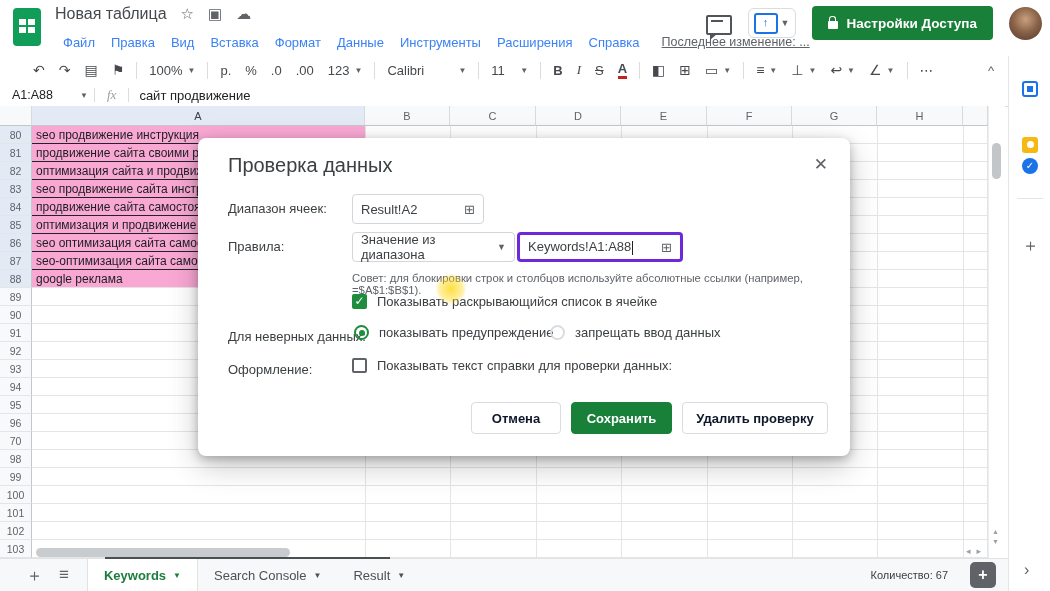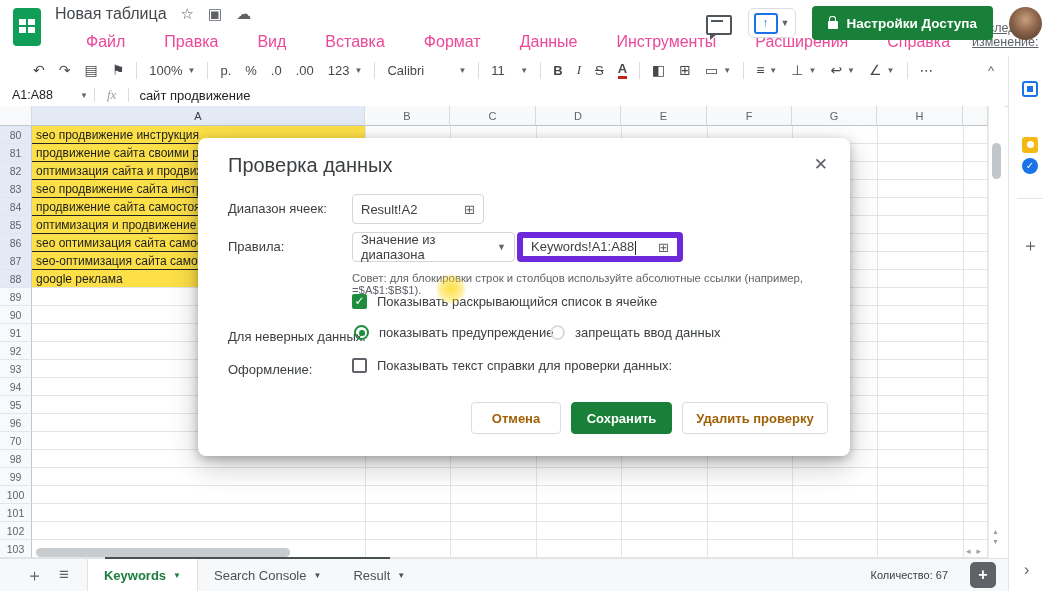--- a/index.html
+++ b/index.html
@@ -12,21 +12,21 @@
   .logo{left:13px;top:8px;width:28px;height:38px;background:#0f9d58;border-radius:4px;}
   .logo:before{content:"";position:absolute;left:6px;top:11px;width:16px;height:14px;
     background:
       linear-gradient(#0f9d58,#0f9d58) 0 6px/16px 2px no-repeat,
       linear-gradient(#0f9d58,#0f9d58) 7px 0/2px 14px no-repeat,#fff;}
   .titleblock{left:55px;top:5px;}
   .title-row{display:flex;align-items:flex-start;gap:14px;height:24px;}
   .doc-title{font-size:16px;color:#45494d;}
   .t-ico{font-size:15px;color:#5f6368;}
   .menu-row{display:flex;align-items:center;height:22px;margin-top:2px;}
-  .menu-item{font-size:16px;color:#ec4899;padding:2px 8px;border-radius:3px;cursor:pointer;margin-left:23px;}
+  .menu-item{font-size:13px;color:#3b82f6;padding:2px 8px;border-radius:3px;cursor:pointer;}
   .menu-item:first-child{padding-left:0;}
   .last-edit{font-size:12.5px;color:#5f6368;text-decoration:underline;margin-left:14px;}
   .topbar-right{right:8px;top:6px;display:flex;align-items:center;gap:16px;}
   .comment-ic{width:22px;height:16px;border:2px solid #50555a;border-radius:2px;position:relative;margin-top:4px;}
   .comment-ic:after{content:"";position:absolute;left:2px;bottom:-7px;width:0;height:0;
     border-left:7px solid #50555a;border-bottom:6px solid transparent;}
   .comment-ic i{position:absolute;left:3px;top:3px;width:12px;height:2px;background:#50555a;}
   .present{width:46px;height:28px;border:1px solid #dadce0;border-radius:6px;display:flex;align-items:center;justify-content:center;gap:3px;background:#fff;}
   .present .box{width:20px;height:17px;border:2px solid #1a73e8;border-radius:3px;color:#1a73e8;
     font-size:11px;line-height:15px;text-align:center;font-weight:bold;}
@@ -65,56 +65,56 @@
   .gh{box-sizing:border-box;border-right:1px solid #d8dadc;border-bottom:1px solid #c4c7ca;background:#f8f9fa;
       font-size:11px;color:#5f6368;display:flex;align-items:center;justify-content:center;}
   .gh.sel{background:#e4eaf5;color:#3c4043;}
   .rowswrap{position:absolute;top:20px;left:0;right:0;bottom:0;}
   .row{display:flex;height:18px;box-sizing:border-box;}
   .rn{width:32px;box-sizing:border-box;background:#f8f9fa;border-right:1px solid #c4c7ca;border-bottom:1px solid #e3e5e6;
       font-size:10.5px;color:#5f6368;display:flex;align-items:center;justify-content:center;flex:none;}
   .rn.sel{background:#e4eaf5;}
   .ca{width:333px;box-sizing:border-box;border-bottom:1px solid #e3e5e6;font-size:12px;color:#1c1e21;
       line-height:16px;padding:1px 0 0 4px;white-space:nowrap;overflow:hidden;flex:none;}
-  .ca.sel{background:#fde047;}
+  .ca.sel{background:#f9a8d4;}
   .ca.dark{border-bottom:1.6px solid #212327;}
   .rfill{flex:1;border-bottom:1px solid #e3e5e6;}
   .vl{position:absolute;top:20px;bottom:0;width:1px;background:#e3e5e6;}
 
   
   .vscroll{left:988px;top:106px;width:16px;height:452px;background:#fff;border-left:1px solid #ebedee;}
   .vthumb{left:992px;top:143px;width:9px;height:36px;background:#c3c6c9;border-radius:5px;}
   .varrow{left:992px;font-size:7px;color:#9aa0a6;}
   .hthumb{left:36px;top:548px;width:254px;height:9px;background:#c9cccf;border-radius:5px;}
   .harrows{left:966px;top:546px;font-size:9px;color:#9aa0a6;letter-spacing:6px;}
 
   
   .dialog{left:198px;top:138px;width:652px;height:318px;background:#fff;border-radius:8px;
     box-shadow:0 3px 10px rgba(0,0,0,.25),0 10px 30px rgba(0,0,0,.22);z-index:20;}
   .dlg-title{left:30px;top:16px;font-size:20px;color:#3c4043;}
   .dlg-close{right:22px;top:16px;font-size:17px;color:#5f6368;cursor:pointer;}
   .dlg-label{left:30px;font-size:13px;color:#3c4043;}
   .fieldbox{box-sizing:border-box;height:30px;border:1px solid #d2d5d9;border-radius:4px;background:#fff;
     display:flex;align-items:center;font-size:13px;color:#3c4043;padding:0 8px;justify-content:space-between;}
   .fieldbox .grid-ic{color:#5f6368;font-size:13px;}
-  .fieldbox.focus{border:6px solid #6d28d9;padding-left:8px;}
+  .fieldbox.focus{border:3px solid #6d28d9;padding-left:8px;}
   .dd-caret{font-size:9px;color:#5f6368;}
   .hint{left:154px;top:134px;width:480px;font-size:11.3px;color:#5f6368;}
   .cb{width:15px;height:15px;box-sizing:border-box;border-radius:2px;flex:none;}
   .cb.on{background:#1e8e3e;color:#fff;font-size:12px;line-height:15px;text-align:center;}
   .cb.off{border:2px solid #5f6368;background:#fff;}
   .optrow{display:flex;align-items:center;gap:10px;font-size:13px;color:#3c4043;}
   .radio{width:15px;height:15px;border-radius:50%;box-sizing:border-box;flex:none;}
   .radio.on{border:2px solid #1e8e3e;position:relative;}
   .radio.on:after{content:"";position:absolute;left:2.5px;top:2.5px;width:6px;height:6px;border-radius:50%;background:#1e8e3e;}
   .radio.off{border:2px solid #dadce0;}
   .dlg-btns{left:0;right:22px;top:264px;display:flex;justify-content:flex-end;gap:10px;position:absolute;}
   .btn{height:32px;border-radius:4px;box-sizing:border-box;display:flex;align-items:center;justify-content:center;
     font-size:13px;font-weight:600;cursor:pointer;}
-  .btn.outline{background:#fff;border:1px solid #dadce0;color:#a16207;}
+  .btn.outline{background:#fff;border:1px solid #dadce0;color:#0f172a;}
   .btn.primary{background:#188038;color:#fff;border:1px solid #188038;}
   .cursor-glow{left:436px;top:274px;width:30px;height:30px;border-radius:50%;z-index:40;
     background:radial-gradient(circle,rgba(255,212,0,.75) 0%,rgba(255,212,0,.35) 55%,rgba(255,212,0,0) 75%);}
   .caret-i{display:inline-block;width:1px;height:14px;background:#202124;margin-left:1px;vertical-align:middle;}
 
   
   .bottombar{left:0;top:558px;width:1008px;height:33px;background:#f7f8f9;border-top:1px solid #e0e2e4;
     display:flex;align-items:center;box-sizing:border-box;}
   .bb-ic{color:#5f6368;font-size:17px;margin-left:26px;cursor:pointer;}
   .tabs{display:flex;height:32px;margin-left:18px;}

